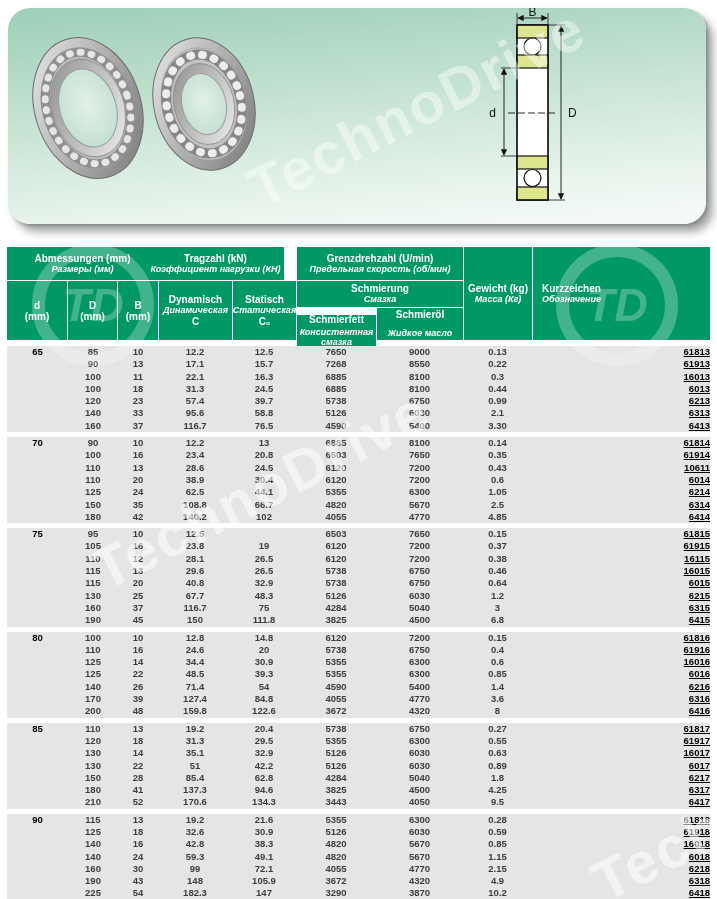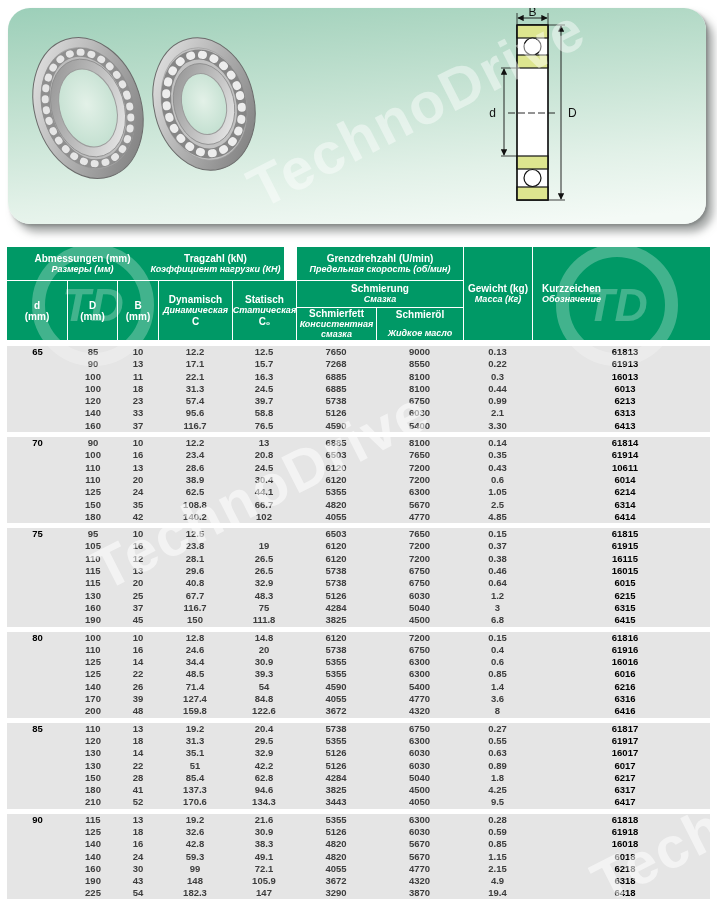--- a/index.html
+++ b/index.html
@@ -33,32 +33,32 @@
   .hsym{font-weight:bold;font-size:10px;}
   .h-abm{left:0;top:0;width:151px;height:33px;}
   .h-trag{left:140px;top:0;width:137px;height:33px;}
   .h-grenz{left:290px;top:0;width:166px;height:33px;}
   .h-d{left:0;top:34px;width:60px;height:59px;}
   .h-D{left:61px;top:34px;width:49px;height:59px;}
   .h-B{left:111px;top:34px;width:40px;height:59px;}
   .h-dyn{left:152px;top:34px;width:73px;height:59px;}
   .h-stat{left:226px;top:34px;width:63px;height:59px;}
   .h-schm{left:290px;top:34px;width:166px;height:26px;}
-  .h-fett{left:290px;top:61px;width:79px;height:32px;line-height:10px;}
+  .h-fett{left:290px;top:68px;width:79px;height:32px;line-height:10px;justify-content:space-between;}
   .h-oel{left:370px;top:61px;width:86px;height:32px;gap:8px;}
   .h-gew{left:457px;top:0;width:68px;height:93px;}
   .h-kurz{left:526px;top:0;width:177px;height:93px;align-items:flex-start;padding-left:9px;box-sizing:border-box;}
   
   .tbody{position:absolute;left:7px;top:346px;width:703px;}
   .group-band{background:#e5e5e5;margin-bottom:5px;}
   .t-row{display:grid;grid-template-columns:61px 50px 40px 74px 64px 80px 87px 69px 178px;height:12.3px;}
   .t-cell{font-size:9.5px;font-weight:bold;color:#3d3d3d;text-align:center;line-height:12.3px;
        white-space:nowrap;overflow:visible;}
   .t-cell.c0{color:#000;}
-  .t-cell.c8{color:#000;text-align:center;padding-left:8px;}
+  .t-cell.c8{color:#000;text-align:right;padding-left:8px;text-decoration:underline;}
 </style>
 </head>
 <body>
 
 <div class="photo-panel">
   <svg width="698" height="216" viewBox="0 0 698 216">
     <defs>
       <linearGradient id="mg1" x1="0" y1="0" x2="1" y2="1">
         <stop offset="0" stop-color="#ececec"></stop>
           <stop offset="0.55" stop-color="#a9a9a9"></stop>
@@ -667,17 +667,17 @@
         <div class="t-cell c8">6318</div>
       </div>
       <div class="t-row">
         <div class="t-cell c0"></div>
         <div class="t-cell c1">225</div>
         <div class="t-cell c2">54</div>
         <div class="t-cell c3">182.3</div>
         <div class="t-cell c4">147</div>
         <div class="t-cell c5">3290</div>
         <div class="t-cell c6">3870</div>
-        <div class="t-cell c7">19.4</div>
+        <div class="t-cell c7">10.2</div>
         <div class="t-cell c8">6418</div>
       </div>
     </div>
   </div>
 
 </body></html>

